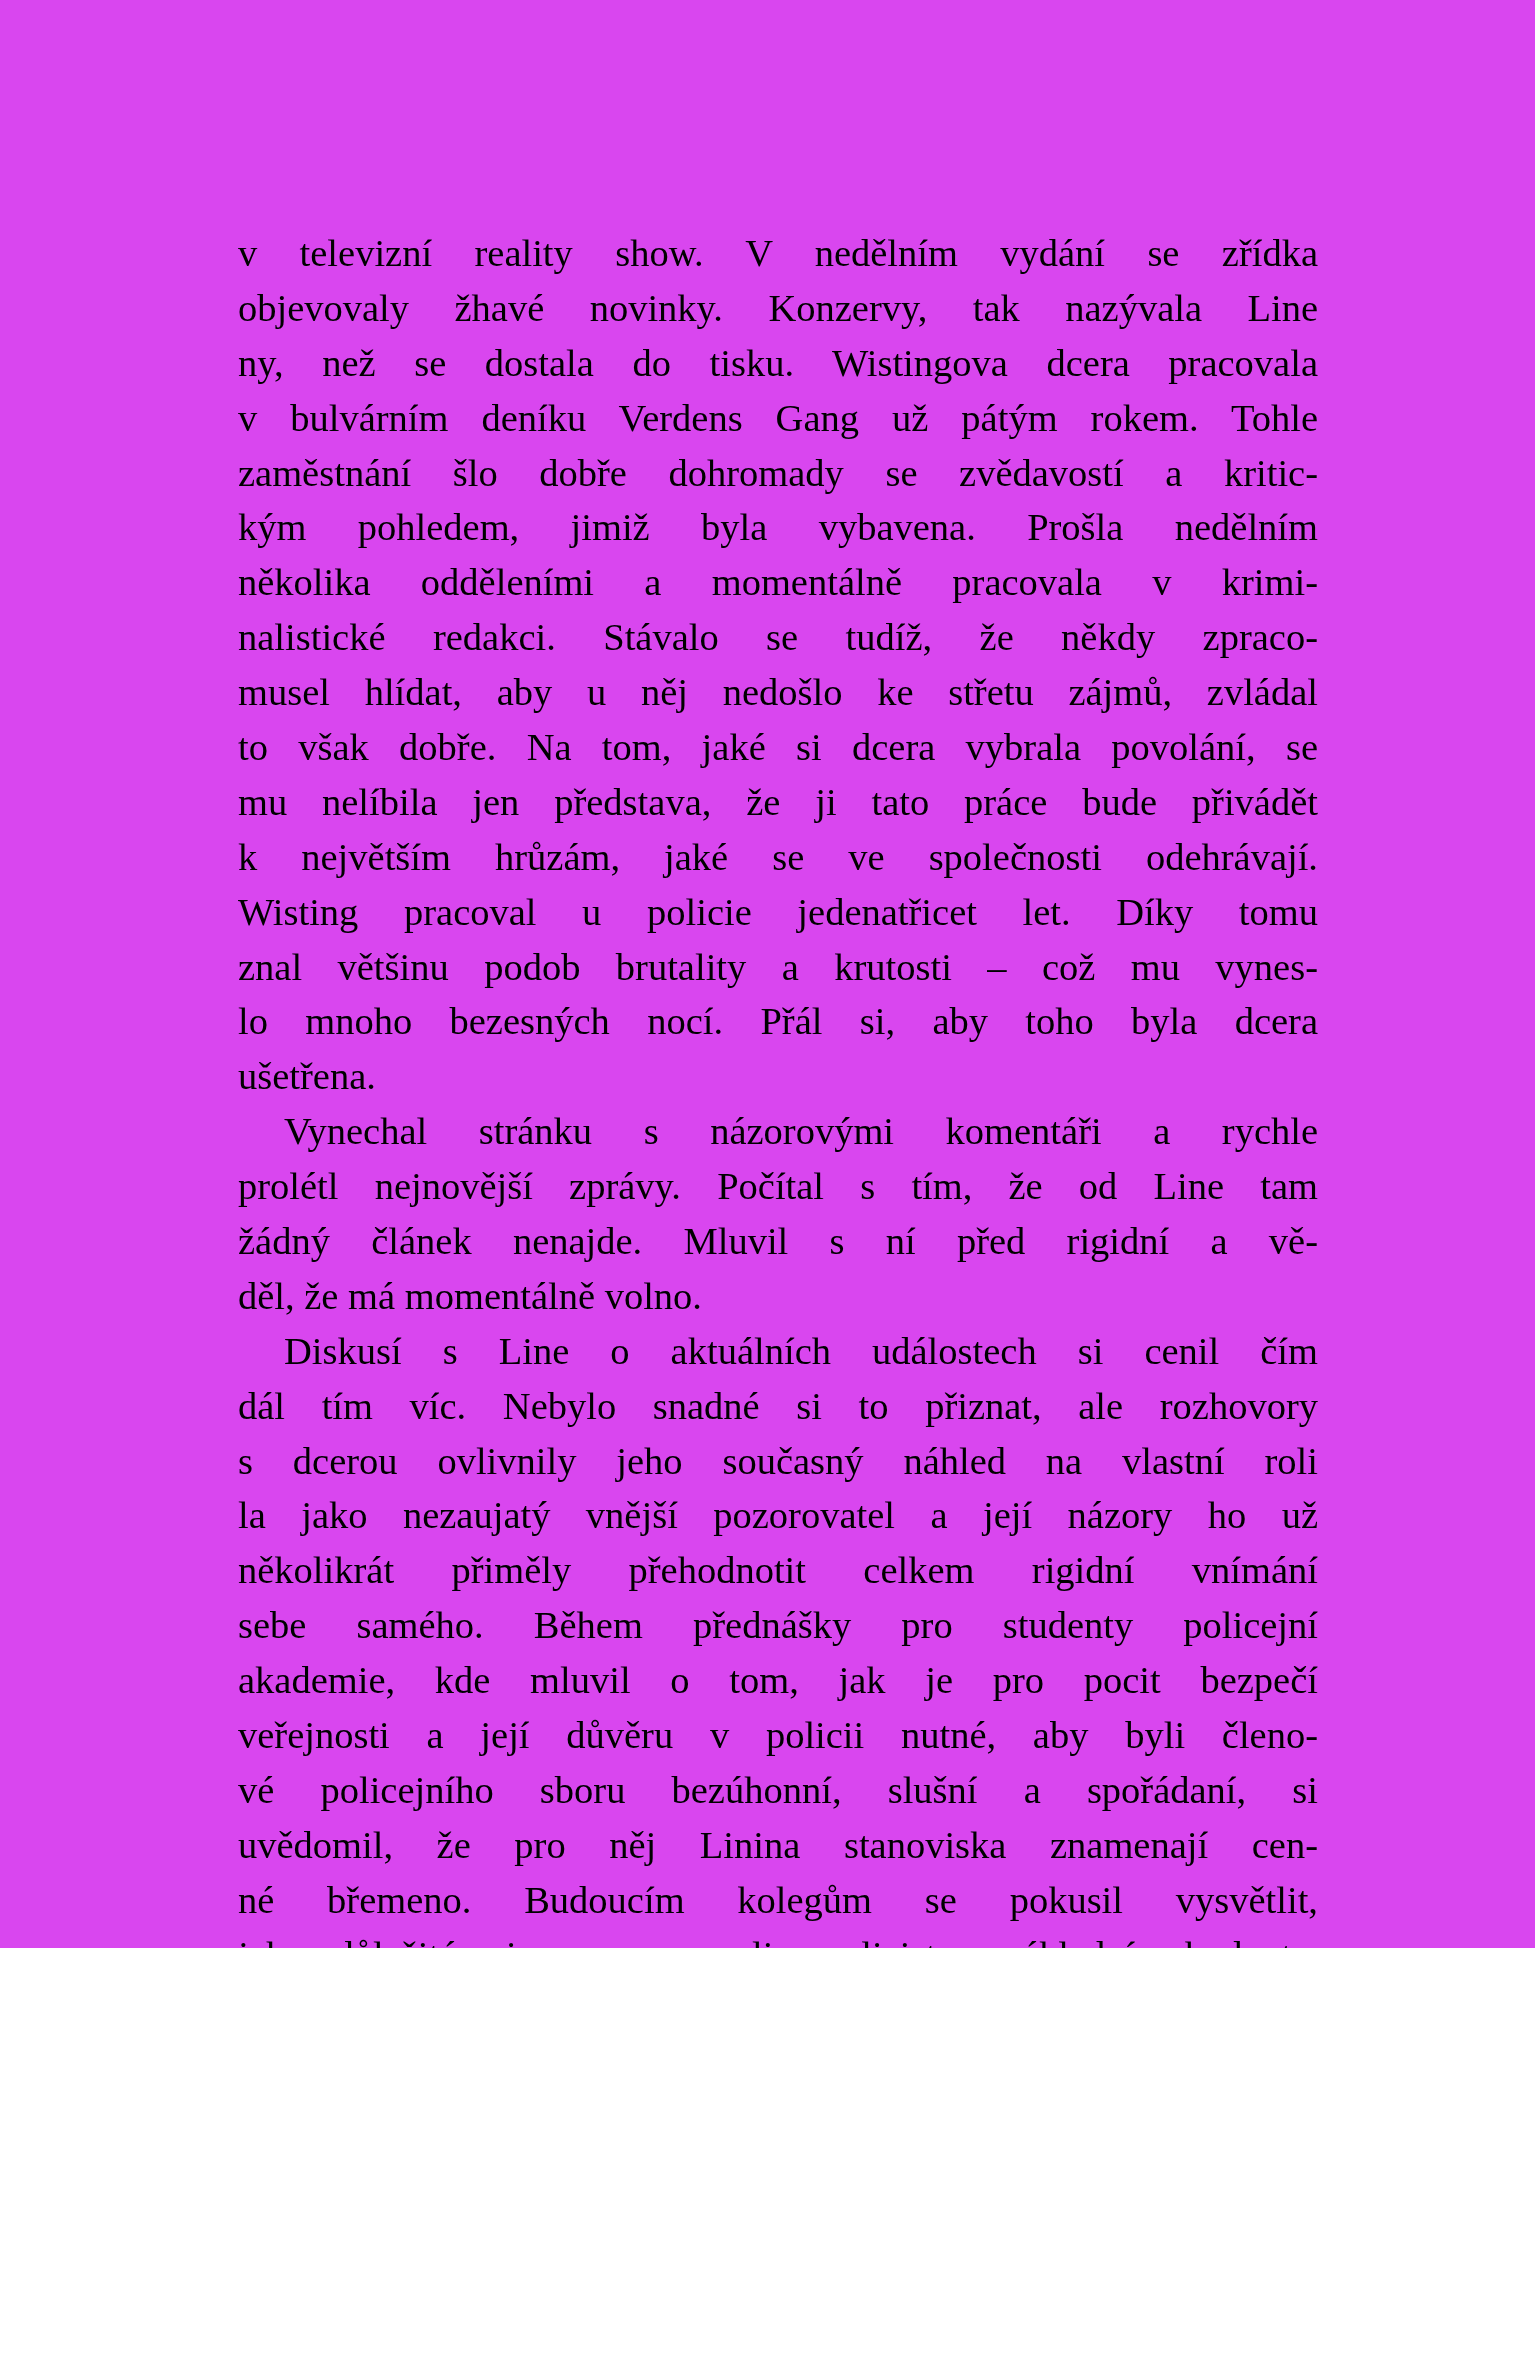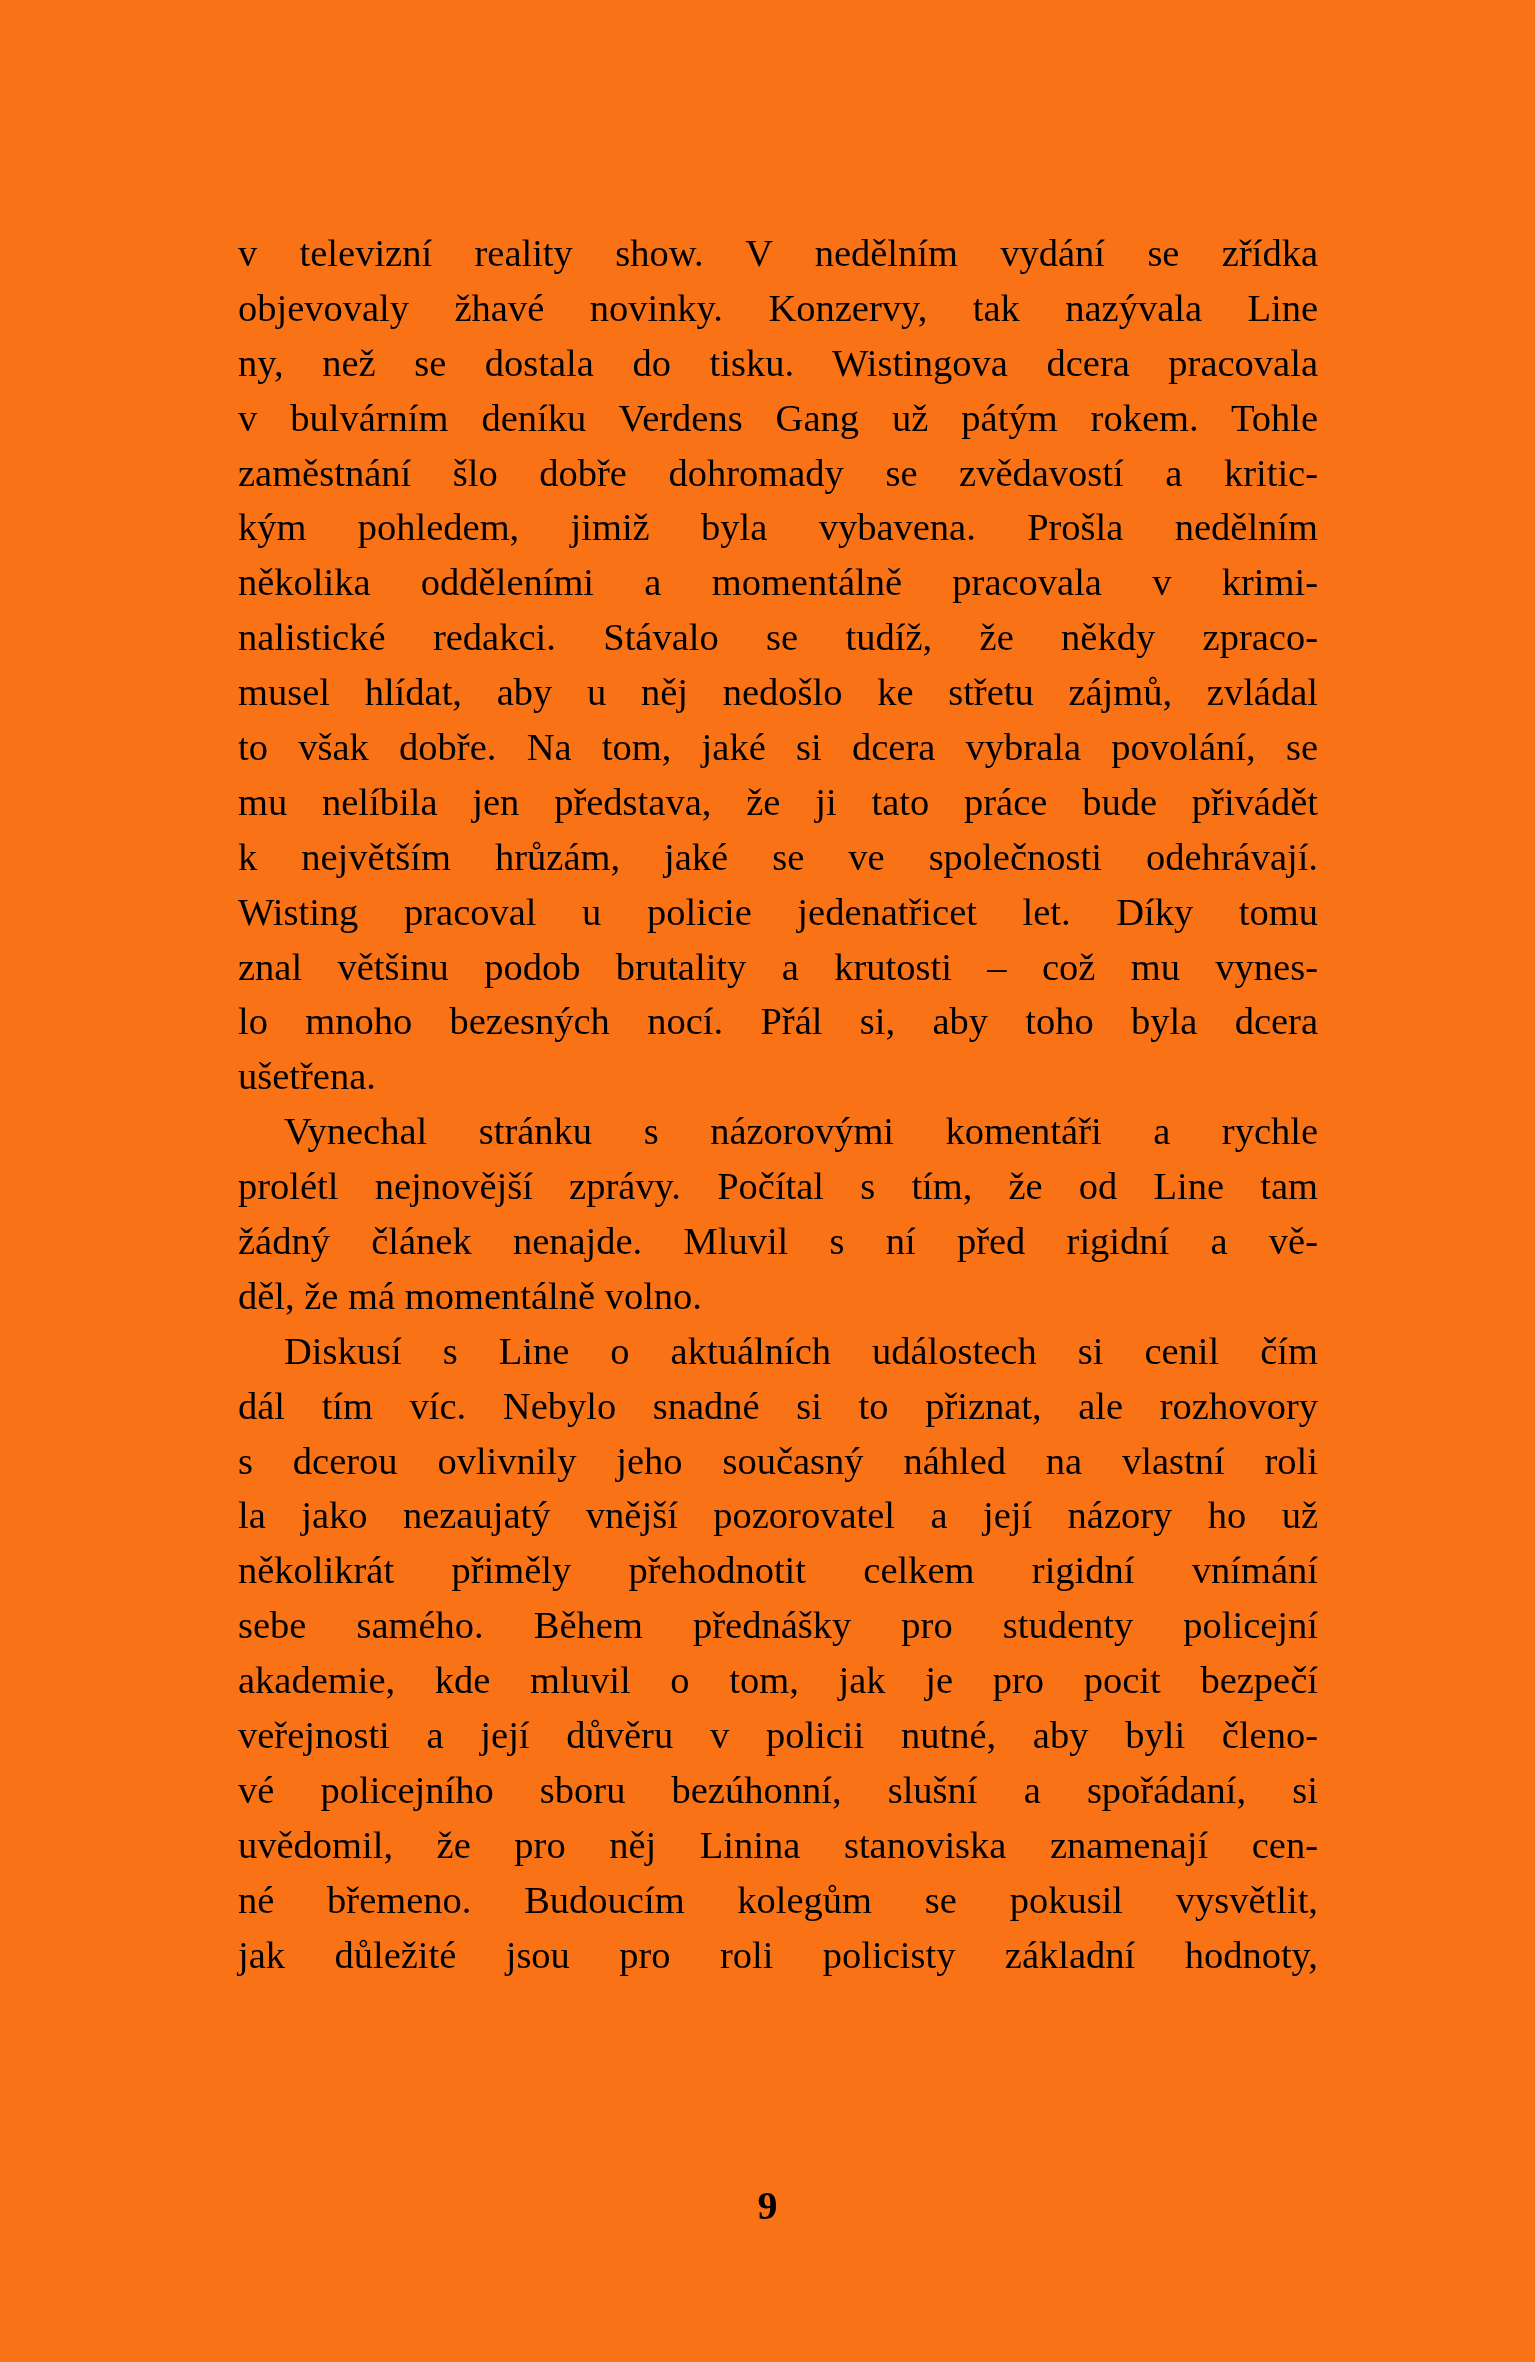--- a/index.html
+++ b/index.html
@@ -3,22 +3,22 @@
 <meta charset="utf-8">
 <style>
   html, body {
     margin: 0;
     padding: 0;
     background: #ffffff;
   }
   .book-page {
     position: relative;
     width: 1535px;
-    height: 2362px;
-    background: #f97316;
+    height: 1948px;
+    background: #d946ef;
     color: #000000;
     font-family: "Liberation Serif", serif;
     overflow: hidden;
   }
   .text-block {
     position: absolute;
     left: 238px;
     top: 226px;
     width: 1080px;
   }

